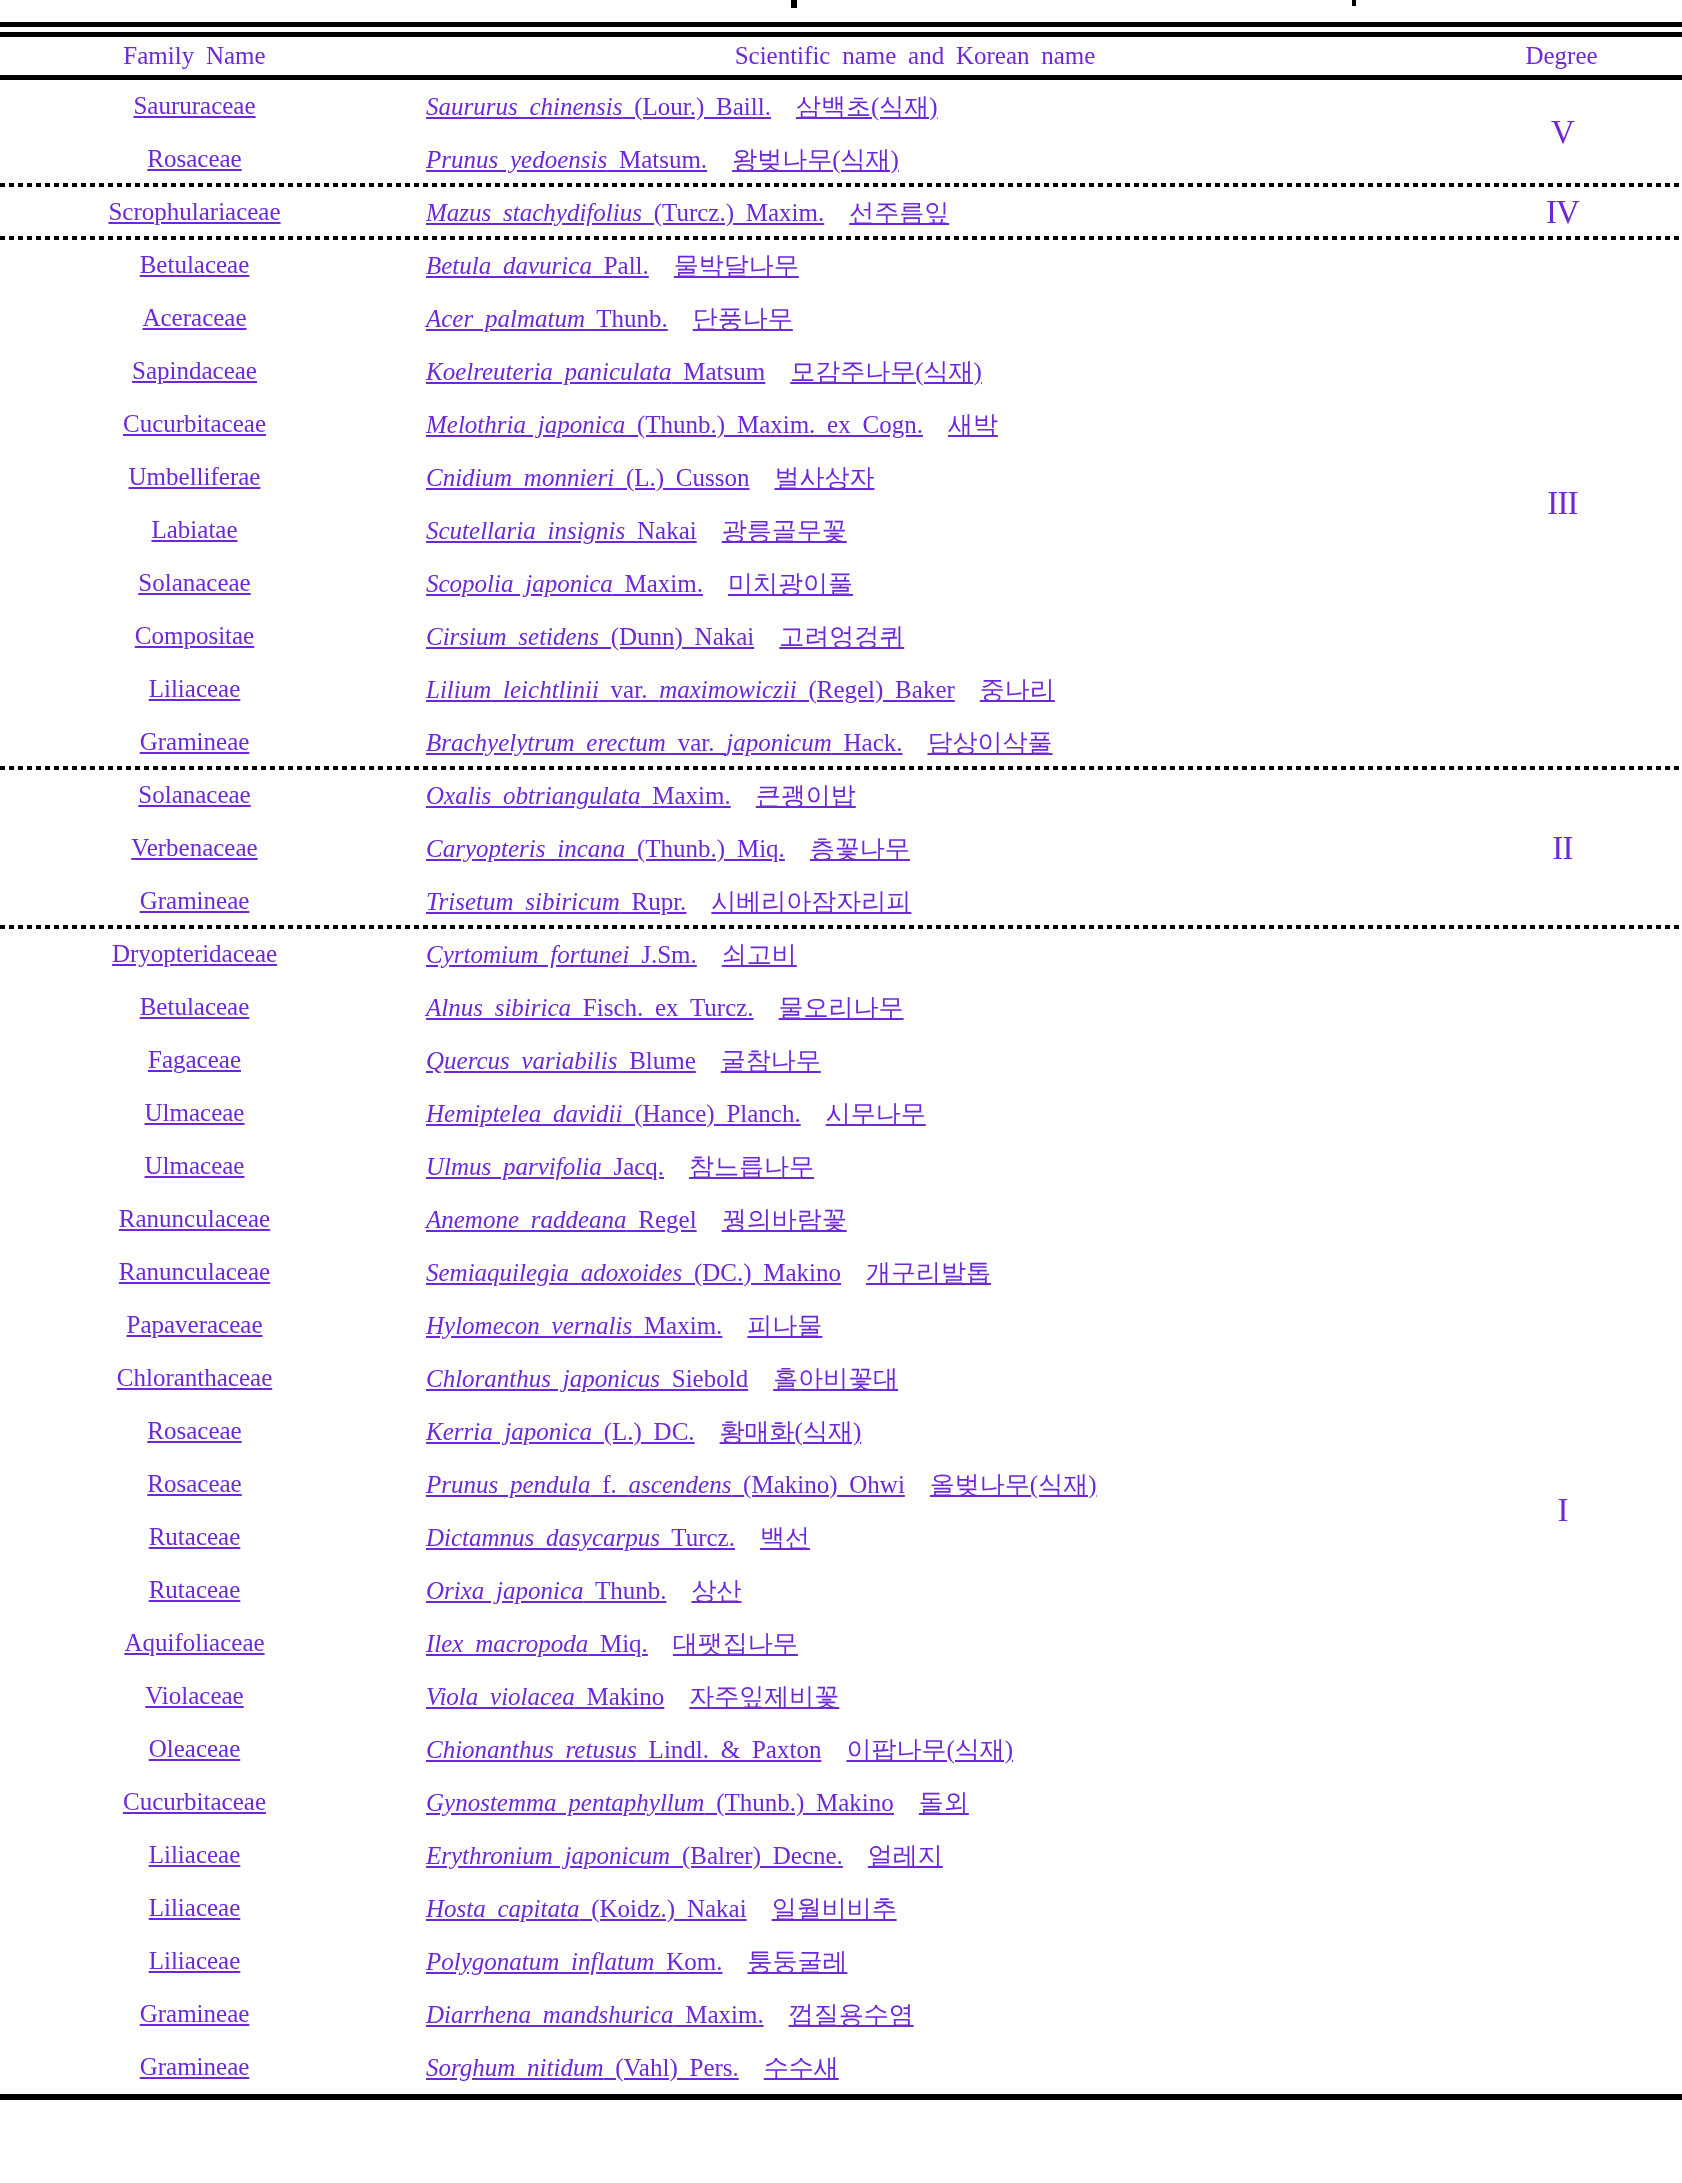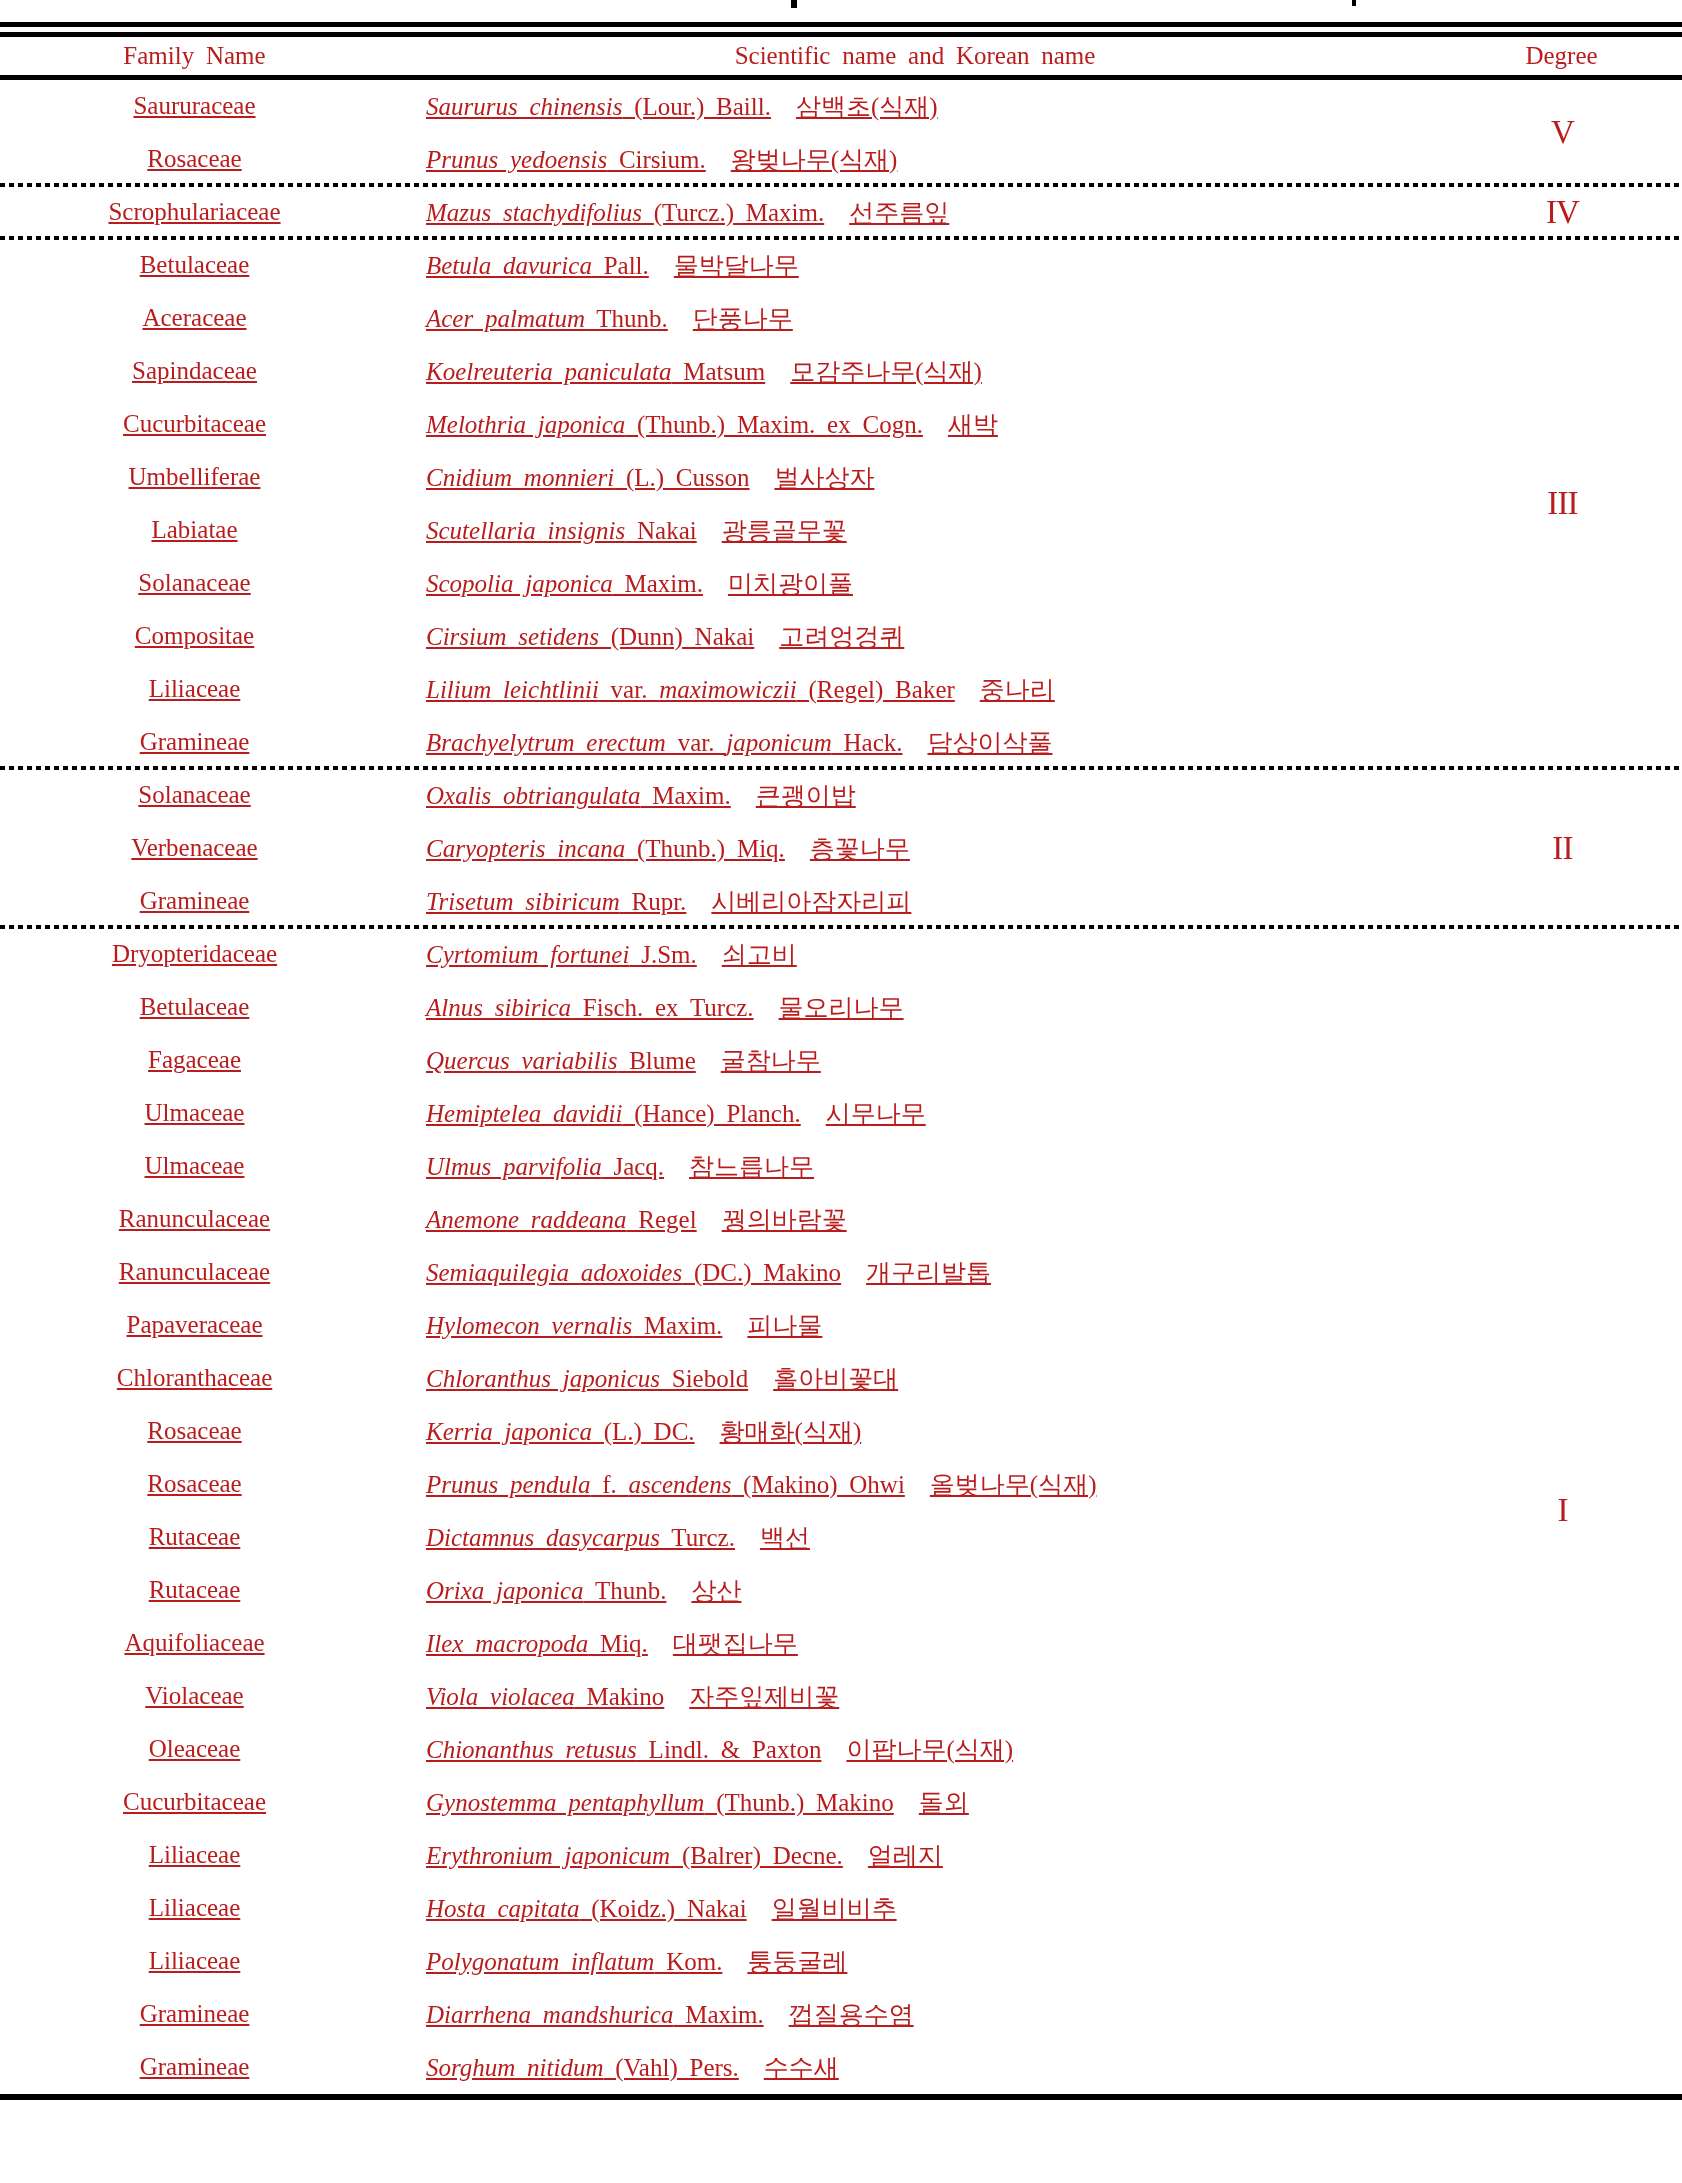--- a/index.html
+++ b/index.html
@@ -5,21 +5,21 @@
   html, body {
     margin: 0;
     padding: 0;
     background: #ffffff;
   }
   .page {
     position: relative;
     width: 1683px;
     height: 2183px;
     background: #ffffff;
-    color: #b91c1c;
+    color: #6d28d9;
     font-family: "Liberation Serif", "DejaVu Serif", serif;
     font-size: 25px;
     overflow: hidden;
   }
   
   .caption-fragment-1 {
     position: absolute;
     left: 791px; top: 0;
     width: 5.8px; height: 7.5px;
     background: #000;
@@ -109,21 +109,21 @@
 
   <div>
       <div class="group">
         <div class="g-rows">
           <div class="row">
             <div class="cell-family">Saururaceae</div>
             <div class="cell-sci"><span class="it">Saururus chinensis</span><span class="up"> (Lour.) Baill.</span><span class="kor">삼백초(식재)</span></div>
           </div>
           <div class="row">
             <div class="cell-family">Rosaceae</div>
-            <div class="cell-sci"><span class="it">Prunus yedoensis</span><span class="up"> Cirsium.</span><span class="kor">왕벚나무(식재)</span></div>
+            <div class="cell-sci"><span class="it">Prunus yedoensis</span><span class="up"> Matsum.</span><span class="kor">왕벚나무(식재)</span></div>
           </div>
         </div>
         <div class="g-degree">
           <span>V</span>
         </div>
         <div class="dotted-rule"></div>
       </div>
       <div class="group">
         <div class="g-rows">
           <div class="row">

